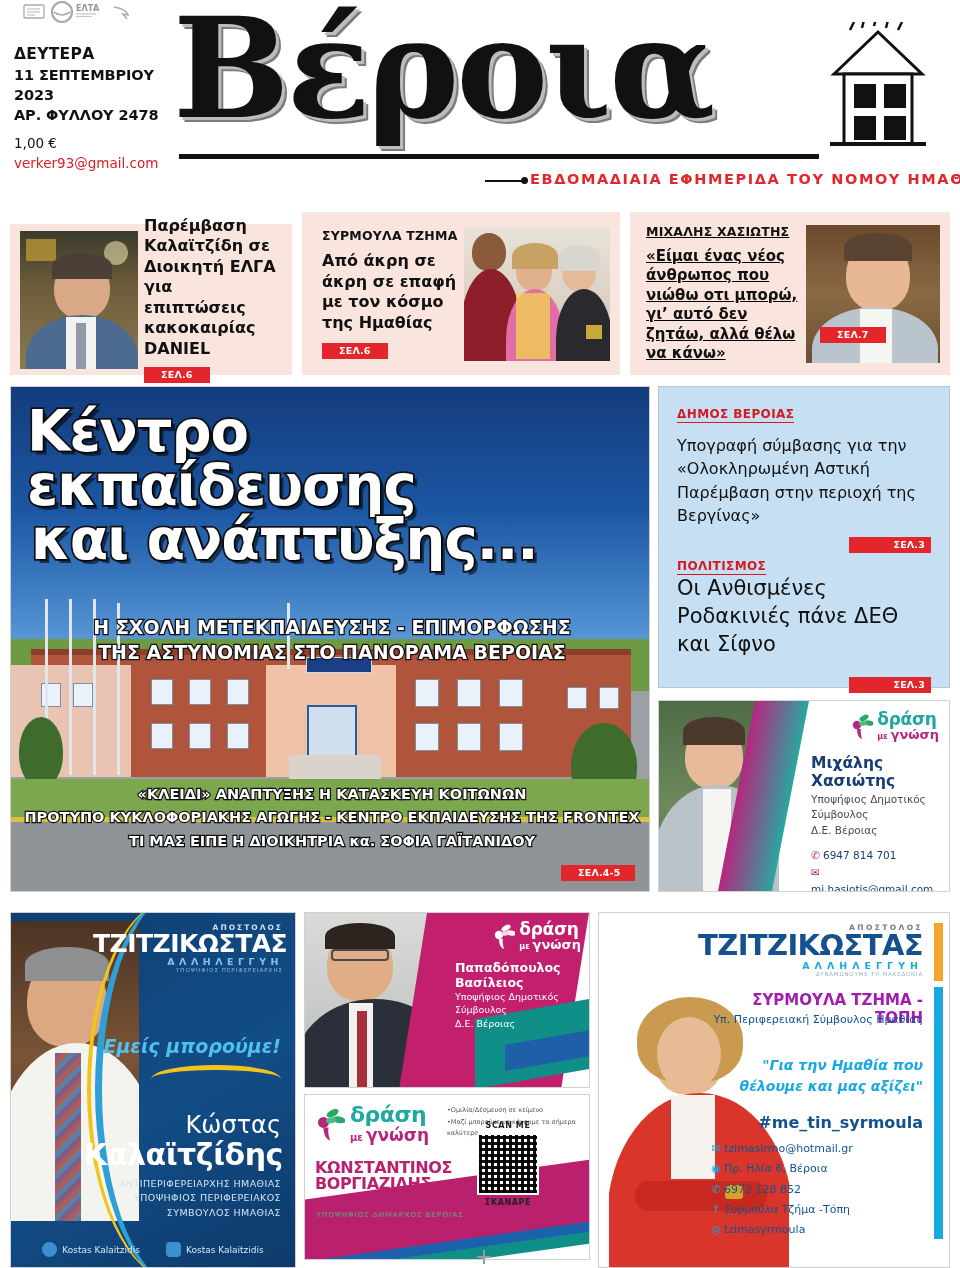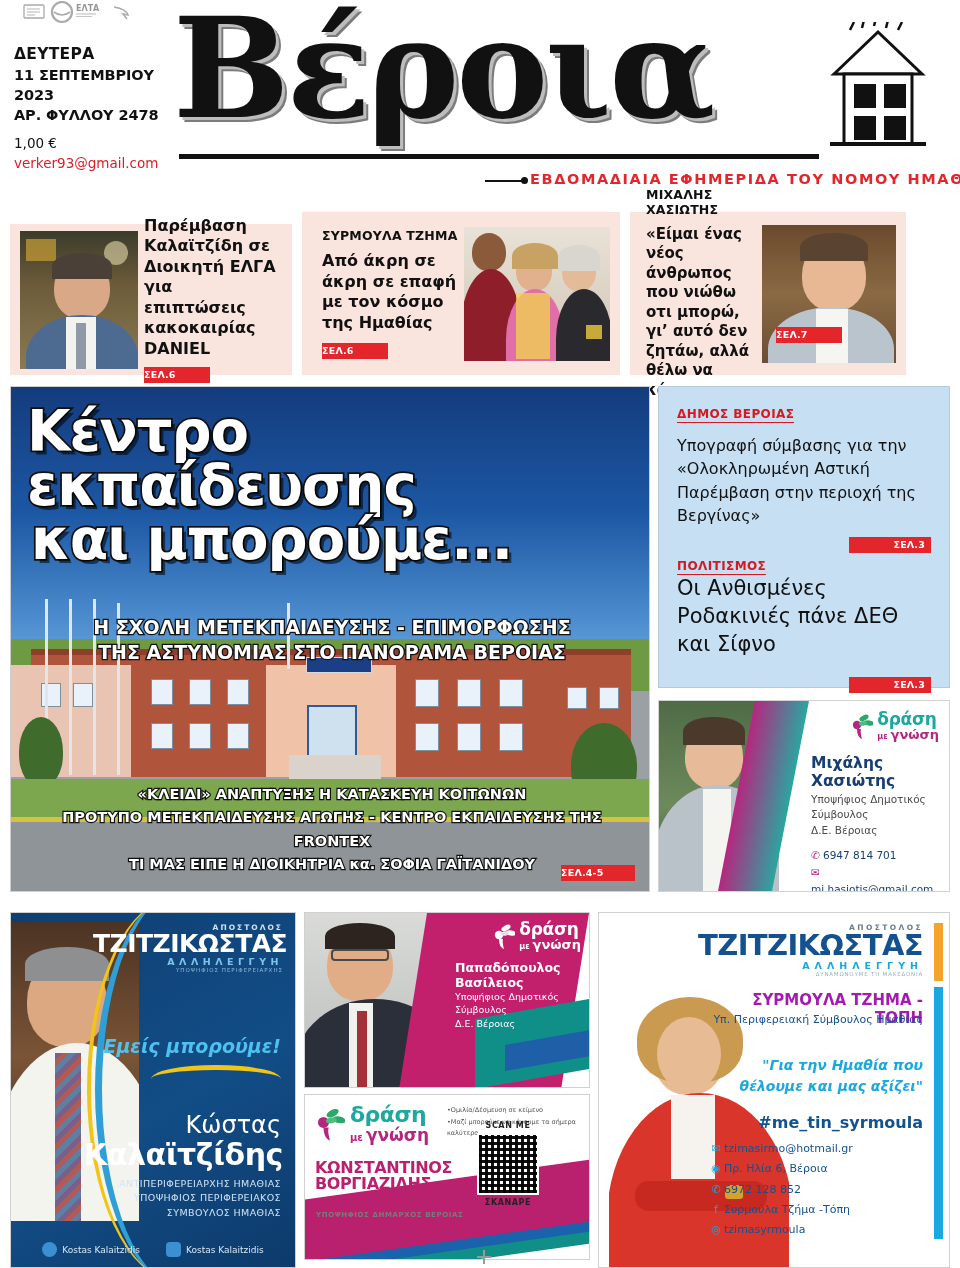--- a/index.html
+++ b/index.html
@@ -37,30 +37,30 @@
     position: absolute; left: 530px; top: 171px;
     font-size: 14.5px; font-weight: bold; color: #e2262c;
     letter-spacing: 1.6px; white-space: nowrap;
   }
 
   
   .teasers { position: absolute; left: 0; top: 212px; width: 960px; height: 163px; display: flex; gap: 10px; padding: 0 10px; }
   .teaser { background: #f9e4de; position: relative; display: flex; align-items: center; padding: 10px; }
   .t1 { width: 282px; margin-top: 12px; }
   .t2 { width: 318px; }
-  .t3 { width: 276px; }
+  .t3 { width: 320px; text-decoration: underline; }
   .teaser-photo { flex: 0 0 auto; overflow: hidden; position: relative; }
   .teaser-text { flex: 1 1 auto; padding: 0 6px; position: relative; }
   .teaser-kicker { font-size: 12.5px; font-weight: bold; color: #111; letter-spacing: .2px; margin-bottom: 8px; }
   .teaser-head { font-size: 16px; font-weight: bold; color: #111; line-height: 1.28; }
   .teaser-head.sm { font-size: 15px; line-height: 1.3; }
   .sel-badge {
     display: inline-block; background: #e2262c; color: #fff;
     font-size: 9.5px; font-weight: bold; letter-spacing: .2px;
-    padding: 2px 6px 2px 0; min-width: 66px; line-height: 1.25;
+    padding: 2px 6px 2px 17px; min-width: 66px; line-height: 1.25;
   }
   .sel-pos { position: absolute; }
 
   
   .ph { position: relative; overflow: hidden; background: #cfd6dc; }
   .ph .sky { position: absolute; inset: 0; }
   .ph .head { position: absolute; border-radius: 50% 50% 45% 45%; }
   .ph .torso { position: absolute; border-radius: 50% 50% 0 0 / 70% 70% 0 0; }
 
   
@@ -374,31 +374,31 @@
     <div class="pole" style="left:106px;top:216px;height:172px"></div>
     <div class="pole" style="left:276px;top:216px;height:66px"></div>
     <div class="tree" style="left:560px;top:336px;width:66px;height:86px"></div>
     <div class="tree" style="left:8px;top:330px;width:44px;height:70px"></div>
     <div class="grass" style="left:0;top:392px;width:640px;height:42px;background:#7da74e"></div>
     <div class="road"></div>
     <div class="road-line" style="left:0;top:430px;width:640px;height:5px"></div>
 
     <div class="lead-title">
       <span>Κέντρο εκπαίδευσης</span>
-      <span class="l2">και μπορούμε...</span>
+      <span class="l2">και ανάπτυξης...</span>
     </div>
 
     <div class="lead-sub">
       <div>Η ΣΧΟΛΗ ΜΕΤΕΚΠΑΙΔΕΥΣΗΣ - ΕΠΙΜΟΡΦΩΣΗΣ</div>
       <div>ΤΗΣ ΑΣΤΥΝΟΜΙΑΣ ΣΤΟ ΠΑΝΟΡΑΜΑ ΒΕΡΟΙΑΣ</div>
     </div>
 
     <div class="lead-bullets">
       <div>«ΚΛΕΙΔΙ» ΑΝΑΠΤΥΞΗΣ Η ΚΑΤΑΣΚΕΥΗ ΚΟΙΤΩΝΩΝ</div>
-      <div>ΠΡΟΤΥΠΟ ΜΕΤΕΚΠΑΙΔΕΥΣΗΣ ΑΓΩΓΗΣ - ΚΕΝΤΡΟ ΕΚΠΑΙΔΕΥΣΗΣ ΤΗΣ FRONTEX</div>
+      <div>ΠΡΟΤΥΠΟ ΚΥΚΛΟΦΟΡΙΑΚΗΣ ΑΓΩΓΗΣ - ΚΕΝΤΡΟ ΕΚΠΑΙΔΕΥΣΗΣ ΤΗΣ FRONTEX</div>
       <div>ΤΙ ΜΑΣ ΕΙΠΕ Η ΔΙΟΙΚΗΤΡΙΑ κα. ΣΟΦΙΑ ΓΑΪΤΑΝΙΔΟΥ</div>
     </div>
 
     <span class="sel-badge lead-sel" style="min-width:74px">ΣΕΛ.4-5</span>
   </div>
 
   <div class="blue-box">
     <div class="bb-kicker">ΔΗΜΟΣ ΒΕΡΟΙΑΣ</div>
     <div class="bb-body">Υπογραφή σύμβασης για την «Ολοκληρωμένη Αστική Παρέμβαση στην περιοχή της Βεργίνας»</div>
     <div class="bb-sel"><span class="sel-badge" style="min-width:82px">ΣΕΛ.3</span></div>

